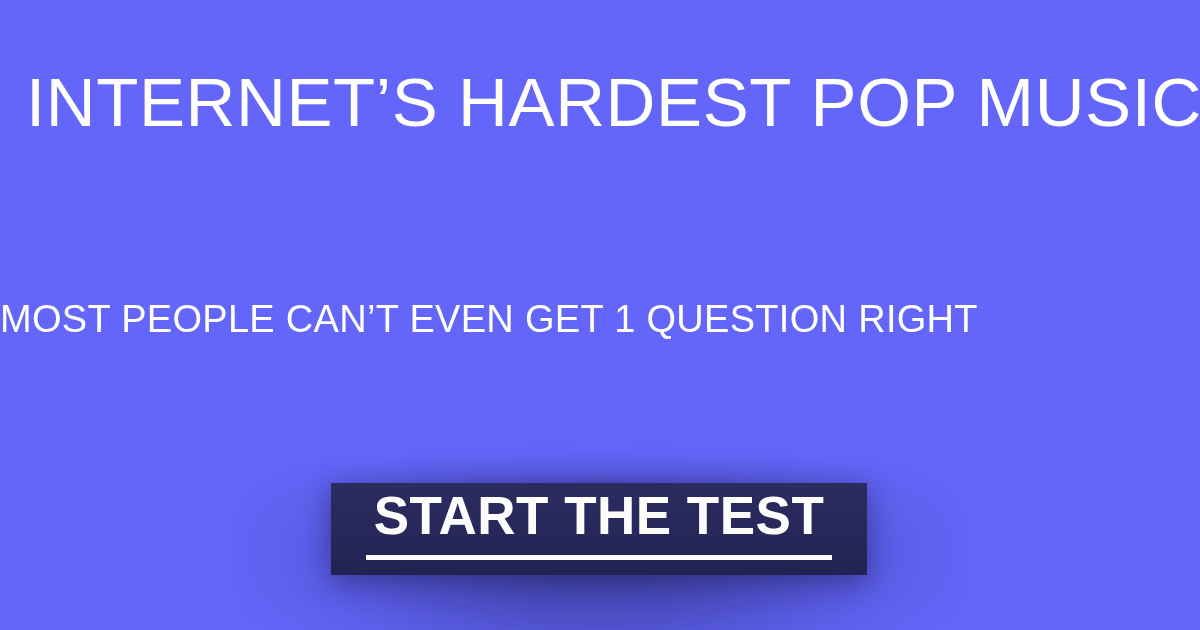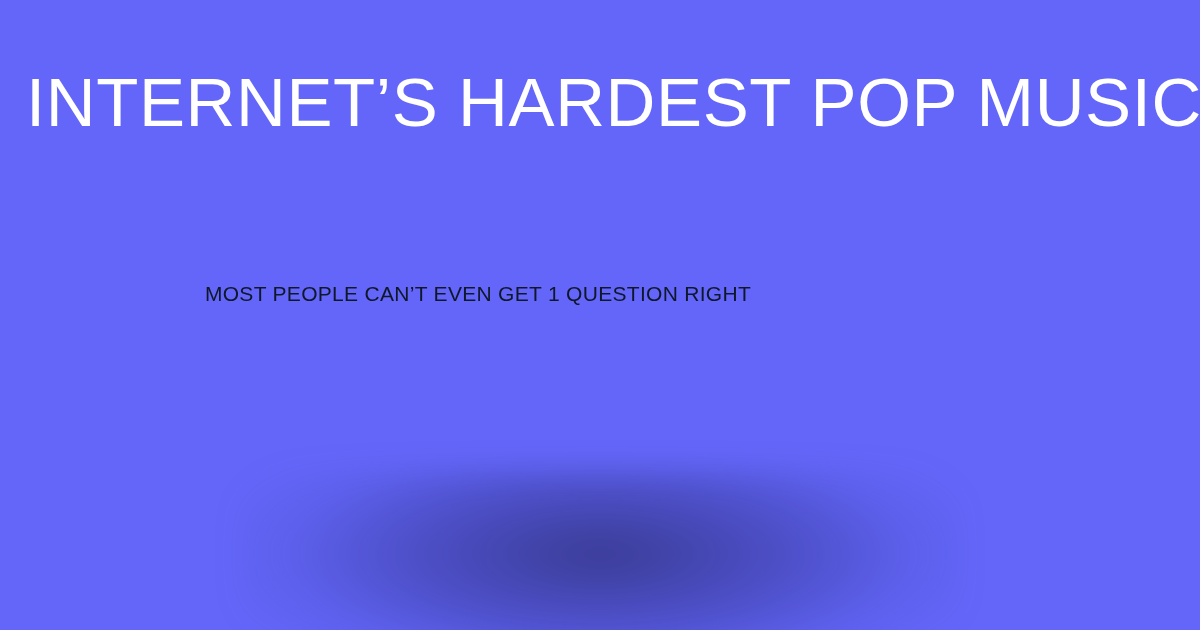--- a/index.html
+++ b/index.html
@@ -52,22 +52,22 @@
     white-space: nowrap;
     font-stretch: normal;
   }
 
   #subheadline {
     position: absolute;
     left: 0px;
     top: 262px;
     width: 956px;
     text-align: center;
-    color: #0f172a;
-    font-size: 21px;
+    color: #ffffff;
+    font-size: 38px;
     line-height: 1.0;
     font-weight: 300;
     letter-spacing: 0.3px;
     white-space: nowrap;
   }
 
   #cta-button {
     position: absolute;
     left: 331px;
     top: 483px;
@@ -105,14 +105,18 @@
 <body>
 
 <div id="poster">
 
   <div id="glow"></div>
 
   <h1 id="headline">INTERNET’S HARDEST POP MUSIC QUIZ</h1>
 
   <p id="subheadline">MOST PEOPLE CAN’T EVEN GET 1 QUESTION RIGHT</p>
 
+  <div id="cta-button">
+    <span id="cta-label">START THE TEST</span>
+    <span id="cta-underline"></span>
+  </div>
 
 </div>
 
 </body></html>

